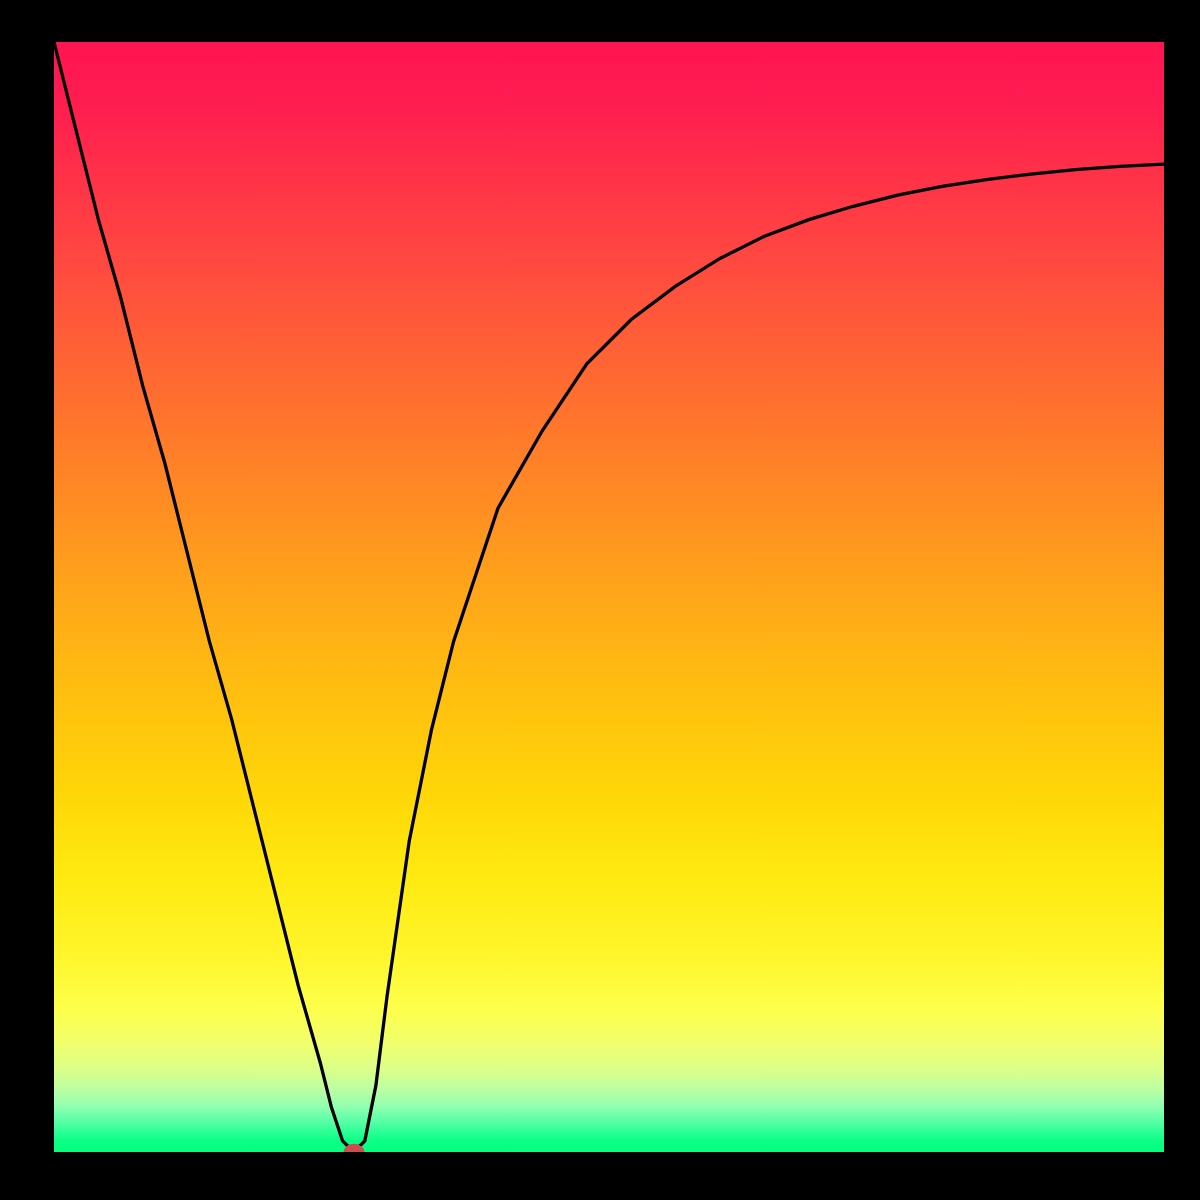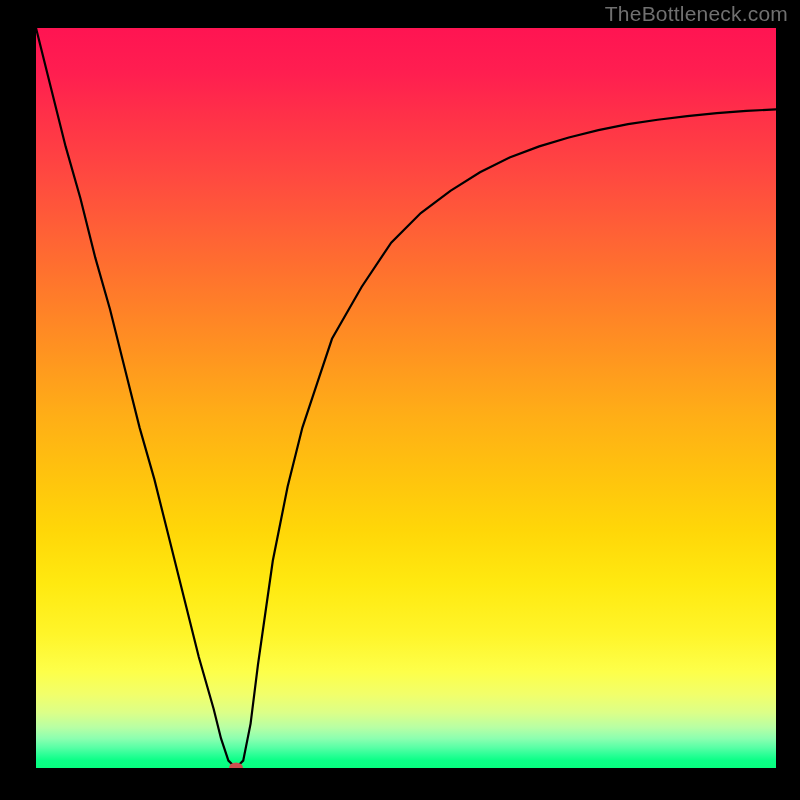--- a/index.html
+++ b/index.html
@@ -74,21 +74,20 @@
     border-radius: 50%;
     background: #cc4f4f;
     transform: translate(-50%, -50%);
   }
 </style>
 </head>
 <body>
 
 <div class="frame">
 
-  <div class="watermark">TheBottleneck.com</div>
 
   <div class="plot-area">
     <div class="gradient"></div>
 
     <svg class="curve" viewBox="0 0 740 740" preserveAspectRatio="none">
       <path id="curve-path" fill="none" stroke="#000" stroke-width="2.2" stroke-linecap="round" d="M0.00 0.00 L14.80 59.20 L29.60 118.40 L44.40 170.20 L59.20 229.40 L74.00 281.20 L88.80 340.40 L103.60 399.60 L118.40 451.40 L133.20 510.60 L148.00 569.80 L162.80 629.00 L177.60 680.80 L185.00 710.40 L192.40 732.60 L199.80 740.00 L207.20 732.60 L214.60 695.60 L222.00 636.40 L236.80 532.80 L251.60 458.80 L266.40 399.60 L281.20 355.20 L296.00 310.80 L325.60 259.00 L355.20 214.60 L384.80 185.00 L414.40 162.80 L444.00 144.30 L473.60 129.50 L503.20 118.40 L532.80 109.52 L562.40 102.12 L592.00 96.20 L621.60 91.76 L651.20 88.06 L680.80 85.10 L710.40 82.88 L740.00 81.40"></path>
     </svg>
 
     <div class="dot" id="marker-dot" style="left: 199.8px; top: 740px; background: rgb(204, 79, 79);"></div>
   </div>

